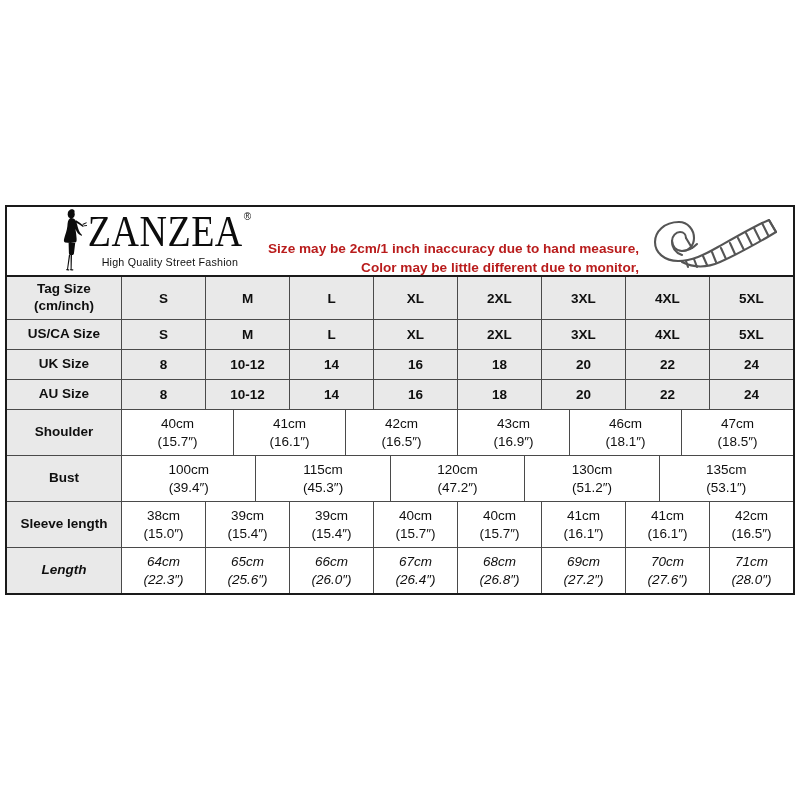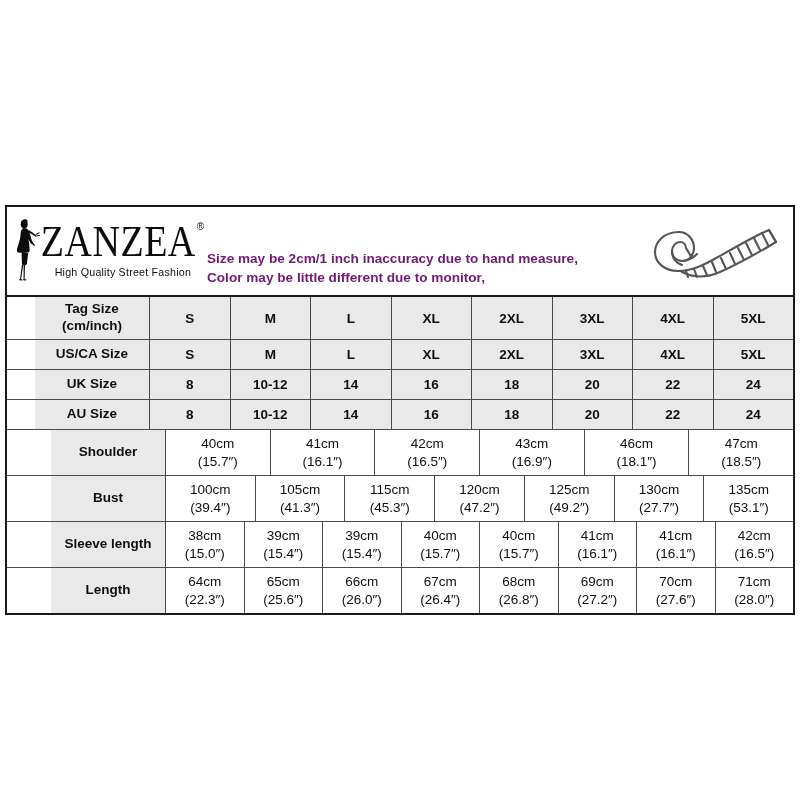--- a/index.html
+++ b/index.html
@@ -27,24 +27,25 @@
     width: 790px;
     border: 2px solid #1a1a1a;
     box-sizing: border-box;
     background: #ffffff;
   }
 
   
   .banner {
     display: flex;
     align-items: center;
-    height: 90px;
+    height: 70px;
     border-bottom: 2px solid #1a1a1a;
     box-sizing: border-box;
     background: #ffffff;
+    padding-left: 47px;
   }
 
   .logo-box {
     width: 196px;
     flex: 0 0 196px;
     height: 100%;
     display: flex;
     align-items: center;
     justify-content: center;
     padding-left: 4px;
@@ -100,24 +101,24 @@
     font-size: 10.5px;
     letter-spacing: 0.2px;
     color: #111;
     margin-top: 10px;
     white-space: nowrap;
     transform: scaleX(1.02);
   }
 
   .notice {
     flex: 1 1 auto;
-    text-align: left;
+    text-align: right;
     font-size: 13.6px;
     font-weight: 600;
-    color: #701a75;
+    color: #b91c1c;
     line-height: 1.42;
     padding: 0 4px;
     margin-top: 34px;
   }
 
   .notice div { white-space: nowrap; }
 
   .tape-box {
     width: 150px;
     flex: 0 0 150px;
@@ -127,21 +128,21 @@
     justify-content: center;
   }
 
   
   .grid { display: block; }
 
   .row {
     display: flex;
     border-bottom: 1px solid #4a4a4a;
   }
-  .row:last-child { border-bottom: none; }
+  .row:last-child { border-bottom: none; font-style: italic; }
 
   .cell {
     box-sizing: border-box;
     border-right: 1px solid #4a4a4a;
     display: flex;
     flex-direction: column;
     align-items: center;
     justify-content: center;
     text-align: center;
   }
@@ -158,28 +159,28 @@
   }
 
   .label-cell .sub { font-weight: bold; }
 
   .data-cell {
     flex: 1 1 0;
     font-size: 13.5px;
     color: #0f0f0f;
   }
 
-  .row.size-row { height: 29px; padding-left: 28px; }
+  .row.size-row { height: 29px; }
   .row.size-row.tall { height: 42px; }
   .row.size-row .data-cell {
     background: #e9e9e9;
     font-weight: bold;
   }
 
-  .row.meas-row { height: 45px; padding-left: 44px; }
+  .row.meas-row { height: 45px; }
   .row.meas-row .data-cell {
     background: #ffffff;
     font-weight: 500;
     line-height: 1.3;
   }
   .row.meas-row .data-cell .cm { display: block; }
   .row.meas-row .data-cell .inch { display: block; }
 </style>
 </head>
 <body>
@@ -387,38 +388,30 @@
         </div>
         <div class="row meas-row">
           <div class="cell label-cell">
             <span>Bust</span>
           </div>
           <div class="cell data-cell">
             <span class="cm">100cm</span>
             <span class="inch">(39.4″)</span>
           </div>
           <div class="cell data-cell">
-            <span class="cm">105cm</span>
-            <span class="inch">(41.3″)</span>
-          </div>
-          <div class="cell data-cell">
             <span class="cm">115cm</span>
             <span class="inch">(45.3″)</span>
           </div>
           <div class="cell data-cell">
             <span class="cm">120cm</span>
             <span class="inch">(47.2″)</span>
           </div>
           <div class="cell data-cell">
-            <span class="cm">125cm</span>
-            <span class="inch">(49.2″)</span>
-          </div>
-          <div class="cell data-cell">
             <span class="cm">130cm</span>
-            <span class="inch">(27.7″)</span>
+            <span class="inch">(51.2″)</span>
           </div>
           <div class="cell data-cell">
             <span class="cm">135cm</span>
             <span class="inch">(53.1″)</span>
           </div>
         </div>
         <div class="row meas-row">
           <div class="cell label-cell">
             <span>Sleeve length</span>
           </div>

